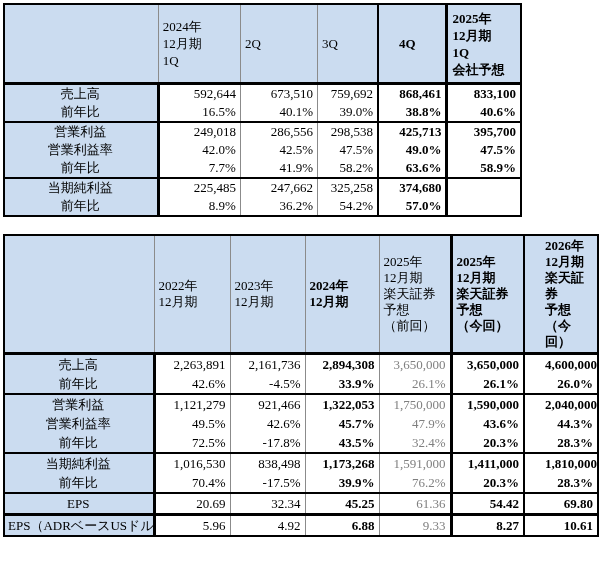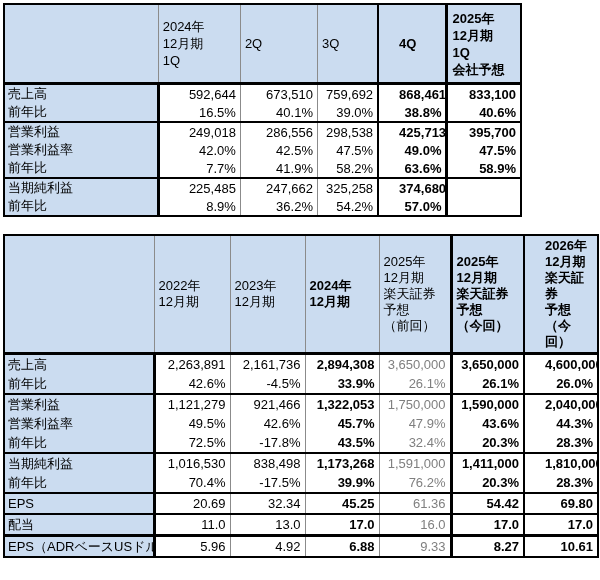--- a/index.html
+++ b/index.html
@@ -1,30 +1,30 @@
 <!DOCTYPE html>
 <html><head>
 <meta charset="utf-8">
 <style>
   html,body{margin:0;padding:0;background:#ffffff;}
   body{font-family:"Liberation Sans","DejaVu Sans",sans-serif;color:#000;}
-  .page{width:600px;height:580px;box-sizing:border-box;padding:3px 0 0 3px;background:#fff;}
+  .page{width:600px;height:580px;box-sizing:border-box;padding:3px 0 0 3px;background:#fff;font-family:Liberation Serif, serif;}
   table.fin{border-collapse:collapse;table-layout:fixed;border:2px solid #000;}
   .t1{width:519px;}
   .t2{width:594px;margin-top:17px;}
   
   .t1 .c0{width:150px}.t1 .c1{width:80px}.t1 .c2{width:75px}.t1 .c3{width:59px}.t1 .c4{width:67px}.t1 .c5{width:72px}
   .t2 .c0{width:150px}.t2 .c1{width:76px}.t2 .c2{width:75px}.t2 .c3{width:74px}.t2 .c4{width:72px}.t2 .c5{width:73px}.t2 .c6{width:74px}
   th,td{font-size:13px;overflow:hidden;border-left:1px solid #8b8b8b;padding:0 4px 0 3px;}
   th:first-child,td:first-child{border-left:none;}
   thead th{background:var(--hdr,#cbdcf0);text-align:left;vertical-align:middle;white-space:pre-line;
            border-bottom:3px solid #000;font-weight:400;padding:2px 2px 2px 4px;}
   .t1 thead th{height:73px;line-height:17px;}
   .t2 thead th{height:82px;line-height:16px;}
-  td.rowlabel{background:var(--hdr,#cbdcf0);border-right:3px solid #000;text-align:left;white-space:nowrap;}
+  td.rowlabel{background:var(--hdr,#cbdcf0);border-right:3px solid #000;text-align:center;white-space:nowrap;}
   td.num{text-align:right;font-variant-numeric:tabular-nums;}
   .t1 td{height:18px;}
   .t2 td{height:19px;}
   tr.section td{border-top:2px solid #000;}
   tr.heavy td{border-top:3px solid #000;}
   tr.plain td{border-top:none;}
   .bold{font-weight:700;}
   .muted{color:#7f7f7f;}
   .thick-left{border-left:2px solid #000 !important;padding-left:20px;}
   .xthick-left{border-left:3px solid #000 !important;}
@@ -218,29 +218,20 @@
         </tr>
         <tr class="section">
           <td class="rowlabel">EPS</td>
           <td class="num">20.69</td>
           <td class="num">32.34</td>
           <td class="num bold">45.25</td>
           <td class="num muted">61.36</td>
           <td class="num bold xthick-left">54.42</td>
           <td class="num bold thick-left">69.80</td>
         </tr>
-        <tr class="section">
-          <td class="rowlabel">配当</td>
-          <td class="num">11.0</td>
-          <td class="num">13.0</td>
-          <td class="num bold">17.0</td>
-          <td class="num muted">16.0</td>
-          <td class="num bold xthick-left">17.0</td>
-          <td class="num bold thick-left">17.0</td>
-        </tr>
         <tr class="heavy">
           <td class="rowlabel">EPS（ADRベースUSドル）</td>
           <td class="num">5.96</td>
           <td class="num">4.92</td>
           <td class="num bold">6.88</td>
           <td class="num muted">9.33</td>
           <td class="num bold xthick-left">8.27</td>
           <td class="num bold thick-left">10.61</td>
         </tr>
       </tbody>

